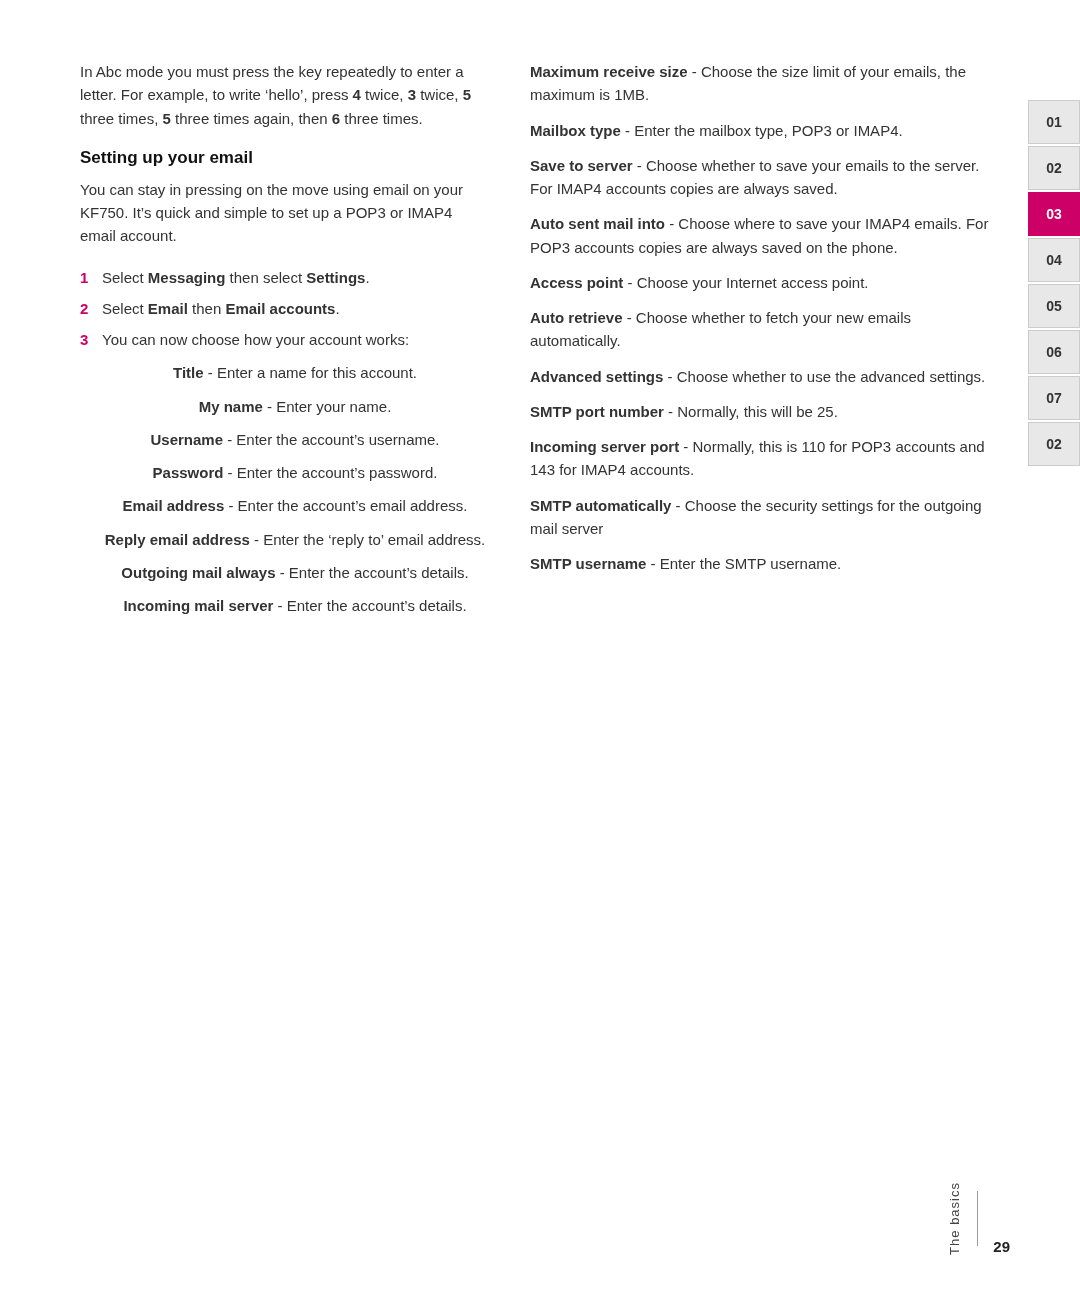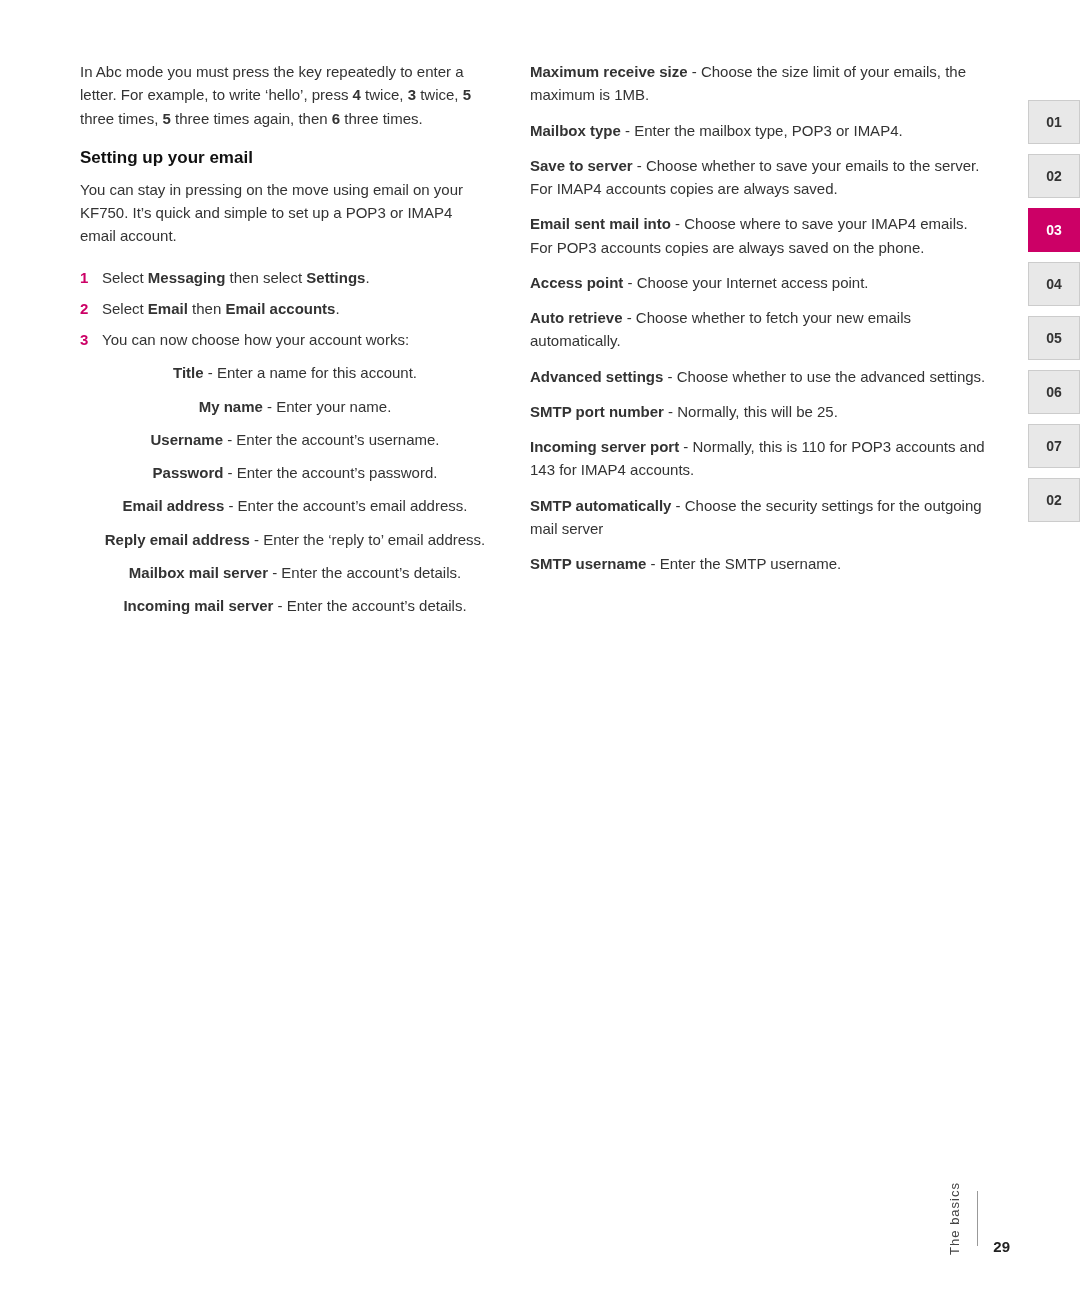--- a/index.html
+++ b/index.html
@@ -42,21 +42,21 @@
       flex: 1;
       padding-right: 88px;
     }
 
     .tab-bar {
       position: absolute;
       right: 0;
       top: 100px;
       display: flex;
       flex-direction: column;
-      gap: 10px;
+      gap: 2px;
     }
 
     .tab-item {
       width: 52px;
       height: 44px;
       background: #e8e8e8;
       border: 1px solid #cccccc;
       display: flex;
       align-items: center;
       justify-content: center;
@@ -213,32 +213,32 @@
           </li>
         </ul>
 
         <div class="sub-items">
           <div class="sub-item"><b>Title</b> - Enter a name for this account.</div>
           <div class="sub-item"><b>My name</b> - Enter your name.</div>
           <div class="sub-item"><b>Username</b> - Enter the account’s username.</div>
           <div class="sub-item"><b>Password</b> - Enter the account’s password.</div>
           <div class="sub-item"><b>Email address</b> - Enter the account’s email address.</div>
           <div class="sub-item"><b>Reply email address</b> - Enter the ‘reply to’ email address.</div>
-          <div class="sub-item"><b>Mailbox mail server</b> - Enter the account’s details.</div>
+          <div class="sub-item"><b>Outgoing mail always</b> - Enter the account’s details.</div>
           <div class="sub-item"><b>Incoming mail server</b> - Enter the account’s details.</div>
         </div>
       </div>
 
     </div>
 
     <div class="right-column">
       <div class="right-item"><b>Maximum receive size</b> - Choose the size limit of your emails, the maximum is 1MB.</div>
       <div class="right-item"><b>Mailbox type</b> - Enter the mailbox type, POP3 or IMAP4.</div>
       <div class="right-item"><b>Save to server</b> - Choose whether to save your emails to the server. For IMAP4 accounts copies are always saved.</div>
-      <div class="right-item"><b>Email sent mail into</b> - Choose where to save your IMAP4 emails. For POP3 accounts copies are always saved on the phone.</div>
+      <div class="right-item"><b>Auto sent mail into</b> - Choose where to save your IMAP4 emails. For POP3 accounts copies are always saved on the phone.</div>
       <div class="right-item"><b>Access point</b> - Choose your Internet access point.</div>
       <div class="right-item"><b>Auto retrieve</b> - Choose whether to fetch your new emails automatically.</div>
       <div class="right-item"><b>Advanced settings</b> - Choose whether to use the advanced settings.</div>
       <div class="right-item"><b>SMTP port number</b> - Normally, this will be 25.</div>
       <div class="right-item"><b>Incoming server port</b> - Normally, this is 110 for POP3 accounts and 143 for IMAP4 accounts.</div>
       <div class="right-item"><b>SMTP automatically</b> - Choose the security settings for the outgoing mail server</div>
       <div class="right-item"><b>SMTP username</b> - Enter the SMTP username.</div>
     </div>
 
   </div>

